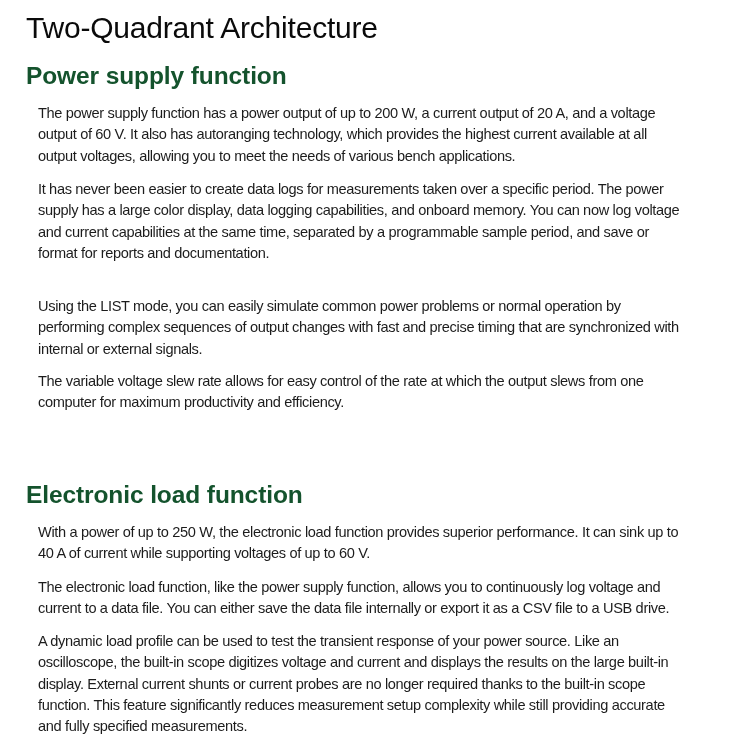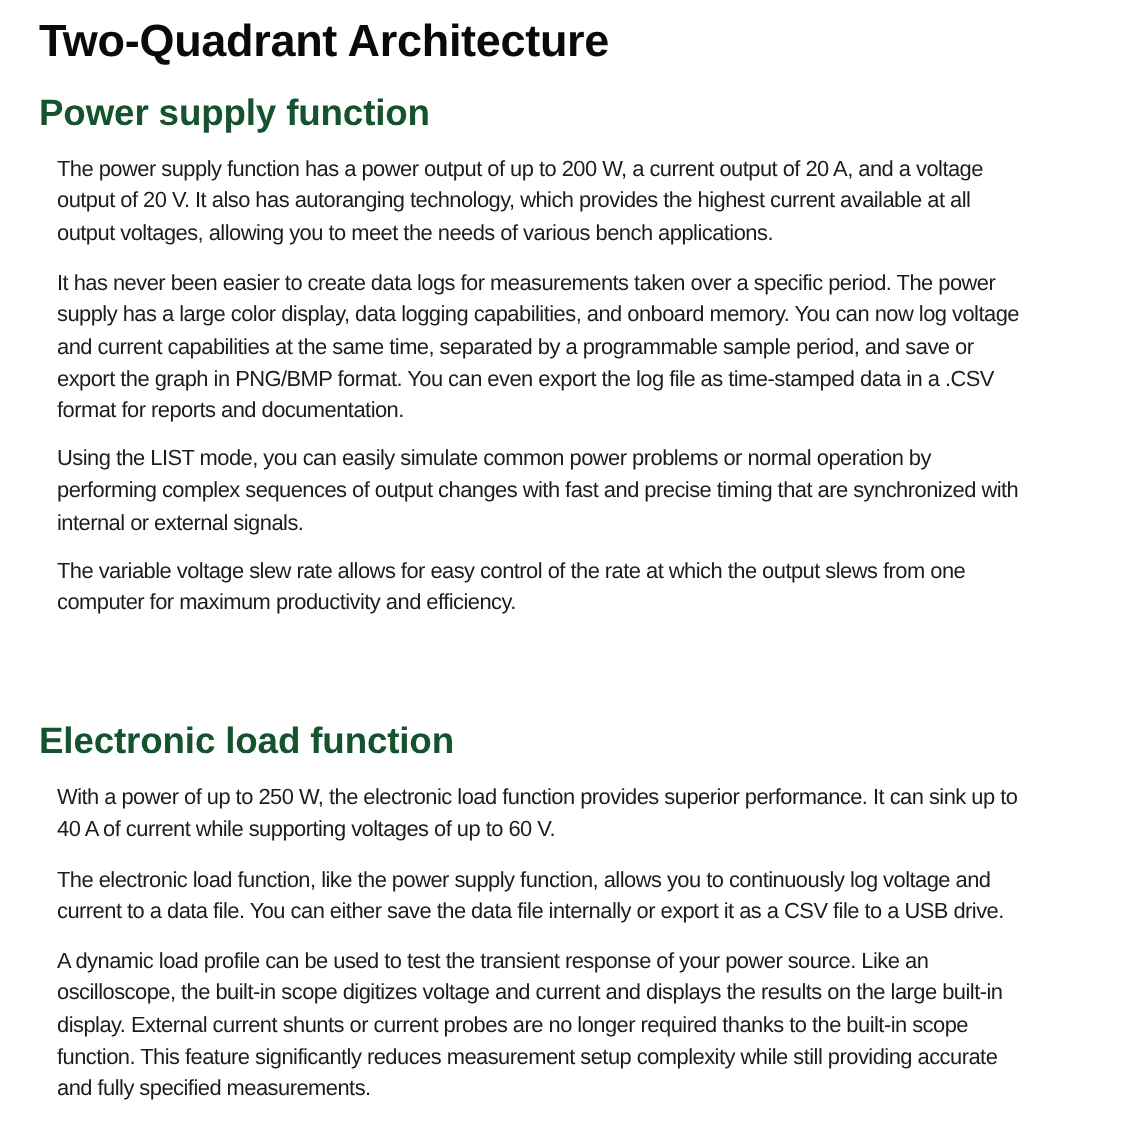--- a/index.html
+++ b/index.html
@@ -20,21 +20,21 @@
       left: 26px;
       top: 0;
       width: 716px;
     }
     .title {
       position: absolute;
       top: 11px;
       left: 0;
       margin: 0;
       font-size: 30px;
-      font-weight: bold;
+      font-weight: normal;
       color: #0a0a0a;
       letter-spacing: -0.2px;
       white-space: nowrap;
     }
     .section-heading {
       position: absolute;
       left: 0;
       margin: 0;
       font-size: 24.5px;
       font-weight: bold;
@@ -60,29 +60,28 @@
 <body>
 
 <div class="page">
 
   <h1 class="title">Two-Quadrant Architecture</h1>
 
   <h2 class="section-heading" style="top:62px;">Power supply function</h2>
 
   <p class="para" style="top:103px;">
     <span class="line">The power supply function has a power output of up to 200 W, a current output of 20 A, and a voltage</span>
-    <span class="line">output of 20 V. It also has autoranging technology, which provides the highest current available at all</span>
+    <span class="line">output of 60 V. It also has autoranging technology, which provides the highest current available at all</span>
     <span class="line">output voltages, allowing you to meet the needs of various bench applications.</span>
   </p>
 
   <p class="para" style="top:179px;">
     <span class="line">It has never been easier to create data logs for measurements taken over a specific period. The power</span>
     <span class="line">supply has a large color display, data logging capabilities, and onboard memory. You can now log voltage</span>
     <span class="line">and current capabilities at the same time, separated by a programmable sample period, and save or</span>
-    <span class="line">export the graph in PNG/BMP format. You can even export the log file as time-stamped data in a .CSV</span>
     <span class="line">format for reports and documentation.</span>
   </p>
 
   <p class="para" style="top:296px;">
     <span class="line">Using the LIST mode, you can easily simulate common power problems or normal operation by</span>
     <span class="line">performing complex sequences of output changes with fast and precise timing that are synchronized with</span>
     <span class="line">internal or external signals.</span>
   </p>
 
   <p class="para" style="top:371px;">

